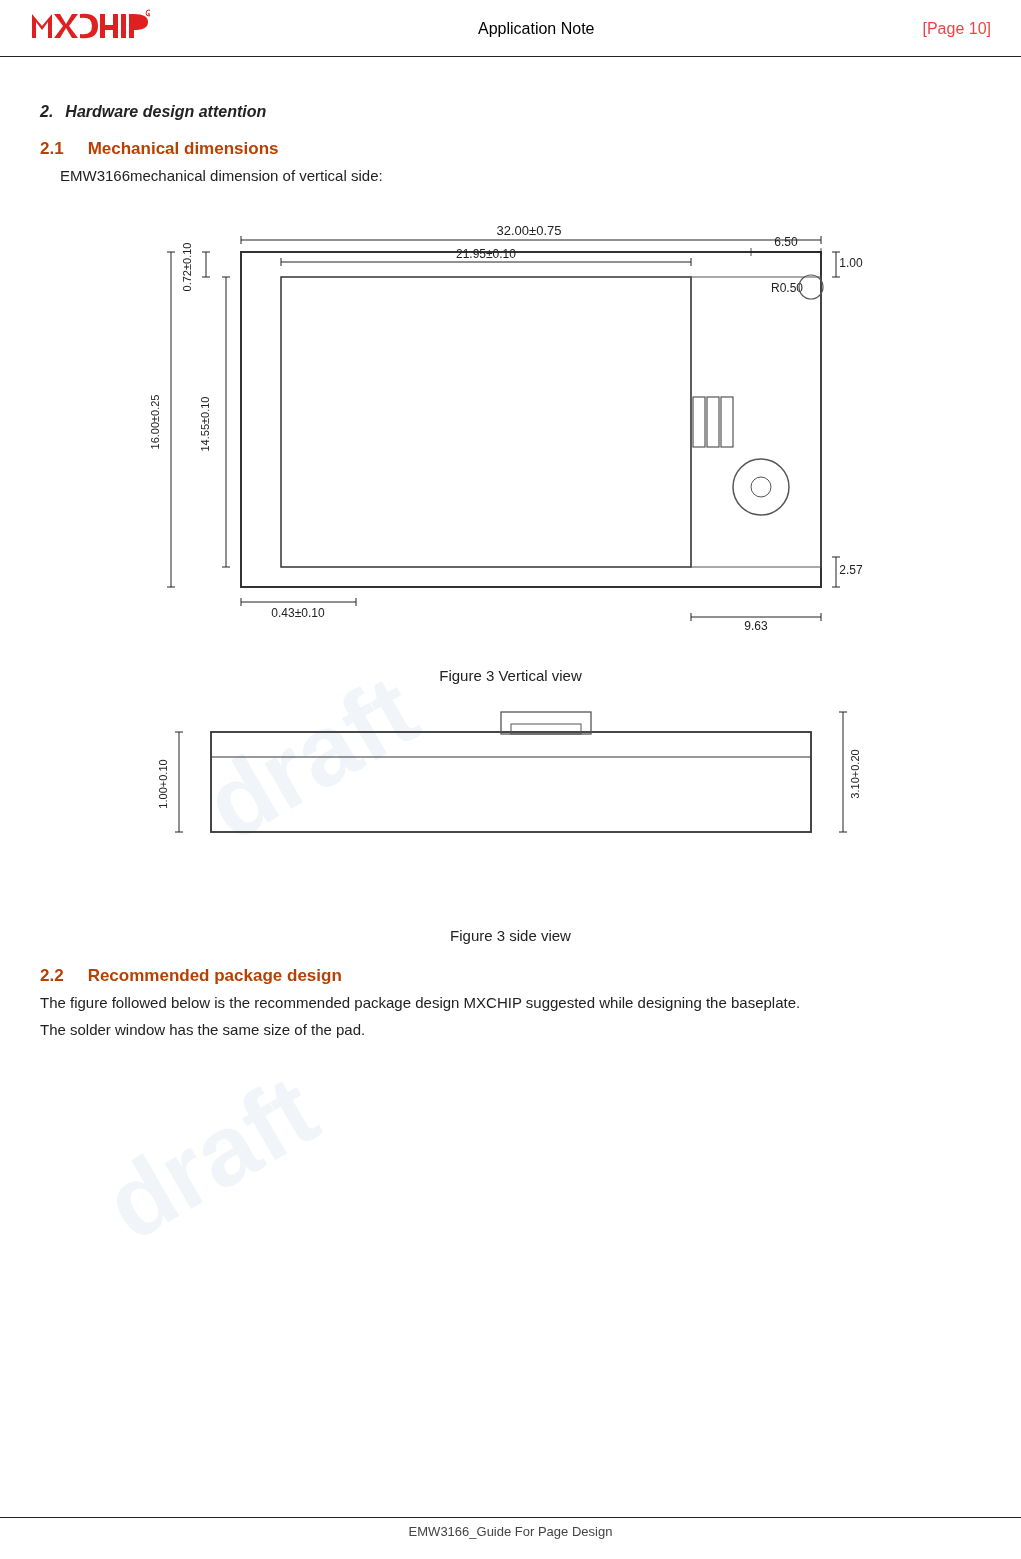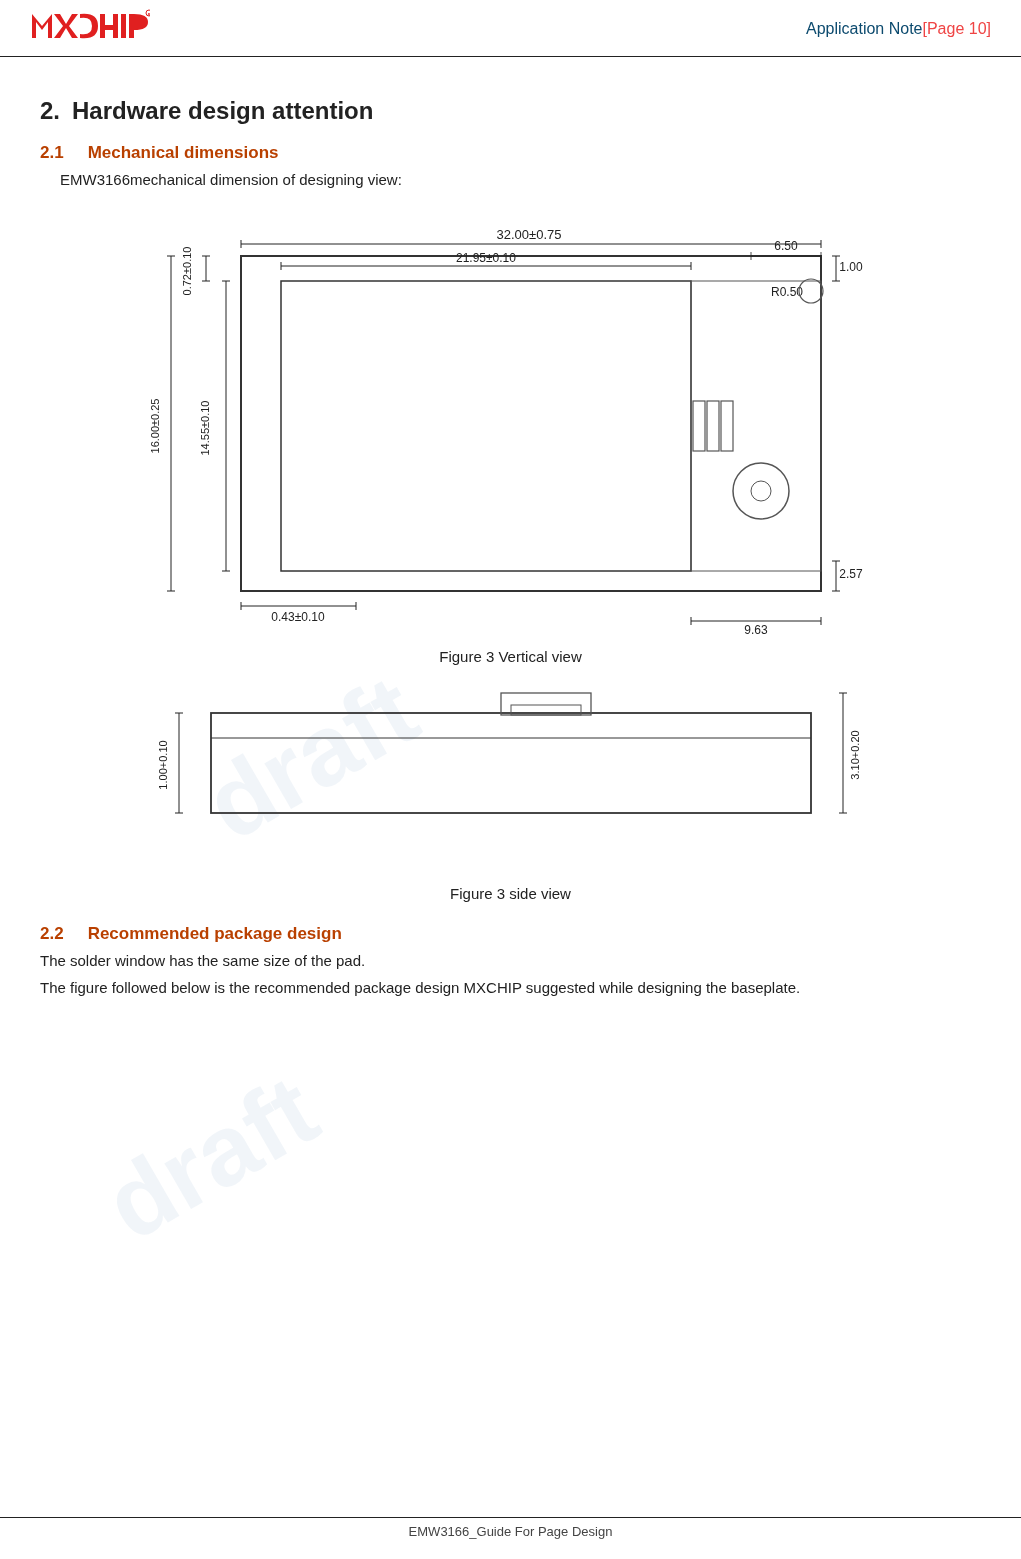--- a/index.html
+++ b/index.html
@@ -27,42 +27,43 @@
     }
     .logo-text {
       font-size: 22px;
       font-weight: 900;
       color: #e02020;
       letter-spacing: 1px;
       font-style: italic;
     }
     .header-title {
       font-size: 16px;
-      color: #0c4a6e;
-      text-align: right;
+      color: #000000;
+      text-align: center;
       flex: 1;
     }
     .header-page {
       font-size: 16px;
       color: #ef4444;
       white-space: nowrap;
     }
 
     
     .main-content {
       padding: 30px 40px 30px 40px;
     }
 
     
     .section-heading {
-      font-size: 24px;
+      font-size: 16px;
       font-weight: bold;
       color: #222;
       margin-bottom: 18px;
-      margin-top: 10px;
+      margin-top: 16px;
+      font-style: italic;
     }
     .section-heading span.num {
       margin-right: 12px;
     }
 
     
     .subsection-heading {
       font-size: 17px;
       font-weight: bold;
       color: #b94000;
@@ -82,20 +83,21 @@
       margin-bottom: 10px;
       margin-top: 2px;
     }
 
     
     .figure-container {
       margin: 18px auto 6px auto;
       display: flex;
       flex-direction: column;
       align-items: center;
+      gap: 23px;
     }
     .figure-caption {
       text-align: right;
       font-size: 15px;
       color: #222;
       margin-top: 12px;
     }
 
     
     .diagram-vertical {
@@ -196,21 +198,21 @@
 <div class="main-content">
 
   <div class="section-heading">
     <span class="num">2.</span><span>Hardware design attention</span>
   </div>
 
   <div style="margin-bottom:8px;">
     <span class="subsection-num">2.1</span><span class="subsection-heading" style="display:inline;">Mechanical dimensions</span>
   </div>
 
-  <div class="body-text" style="margin-left:20px;">EMW3166mechanical dimension of designing view:</div>
+  <div class="body-text" style="margin-left:20px;">EMW3166mechanical dimension of vertical side:</div>
 
   <div class="figure-container">
     <svg class="diagram-vertical" width="720" height="430" viewBox="0 0 720 430">
 
       <line x1="90" y1="38" x2="670" y2="38" stroke="#222" stroke-width="1"></line>
       <line x1="90" y1="34" x2="90" y2="42" stroke="#222" stroke-width="1"></line>
       <line x1="670" y1="34" x2="670" y2="42" stroke="#222" stroke-width="1"></line>
       <text x="378" y="33" text-anchor="middle" font-size="13" fill="#222">32.00±0.75</text>
 
       <rect x="90" y="50" width="580" height="335" fill="none" stroke="#333" stroke-width="2"></rect>
@@ -301,20 +303,20 @@
       <text x="708" y="72" text-anchor="middle" font-size="11" fill="#222" transform="rotate(-90,708,72)">3.10+0.20</text>
 
     </svg>
     <div class="figure-caption">Figure 3 side view</div>
   </div>
 
   <div style="margin-top:22px; margin-bottom:8px;">
     <span class="subsection-num">2.2</span><span class="subsection-heading" style="display:inline;">Recommended package design</span>
   </div>
 
+  <div class="body-text">The figure followed below is the recommended package design MXCHIP suggested while designing the baseplate.</div>
   <div class="body-text">The solder window has the same size of the pad.</div>
-  <div class="body-text">The figure followed below is the recommended package design MXCHIP suggested while designing the baseplate.</div>
 
 </div>
 
 <div class="page-footer">
   <span>EMW3166_Guide For Page Design</span>
 </div>
 
 </body></html>

